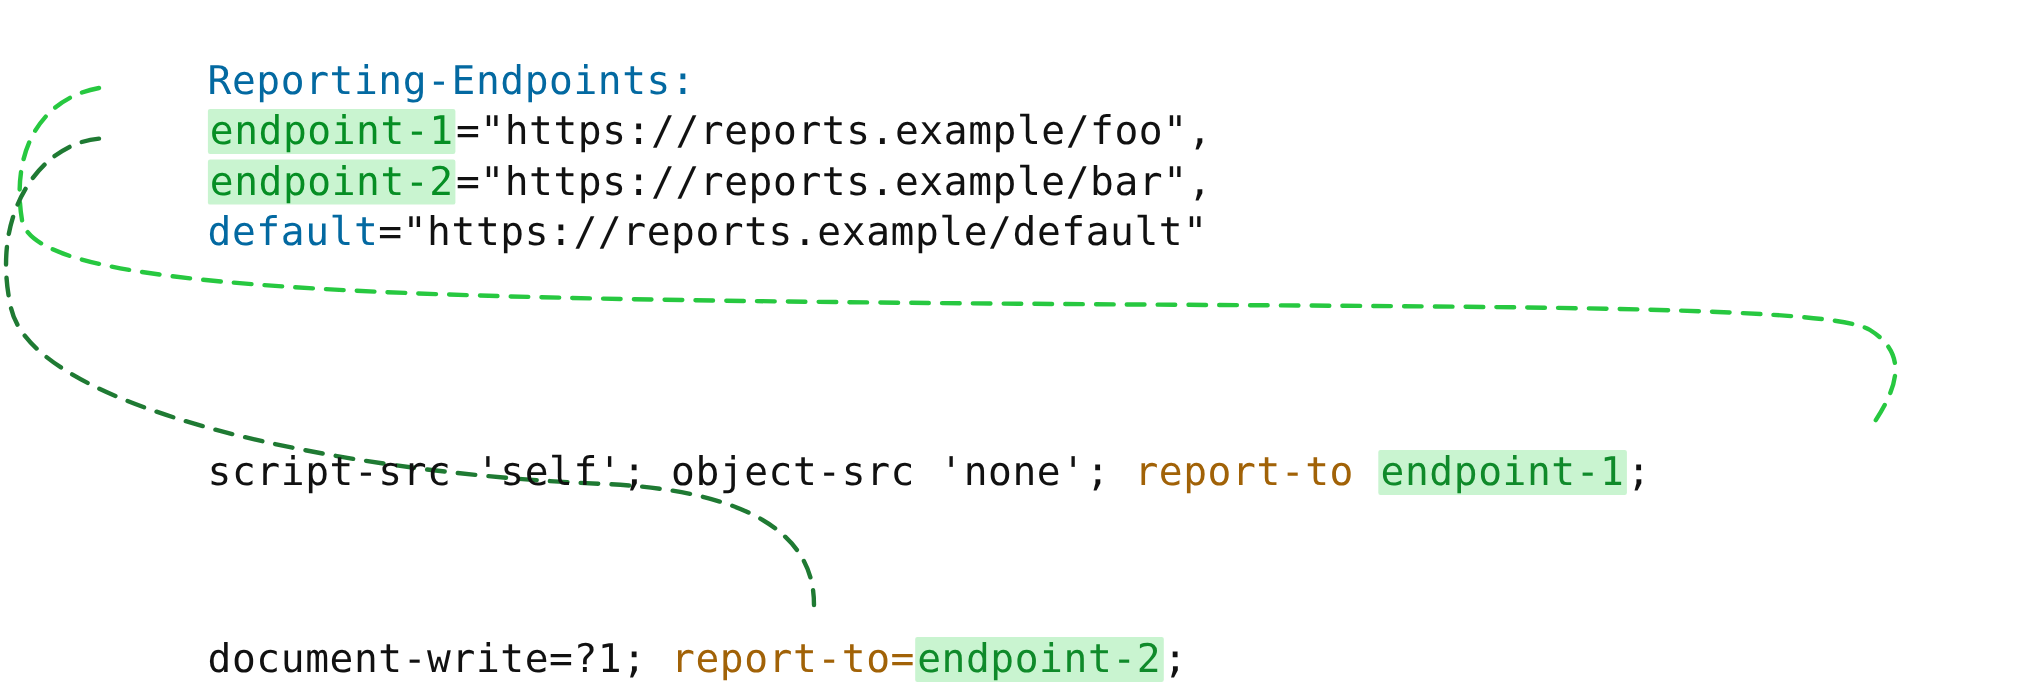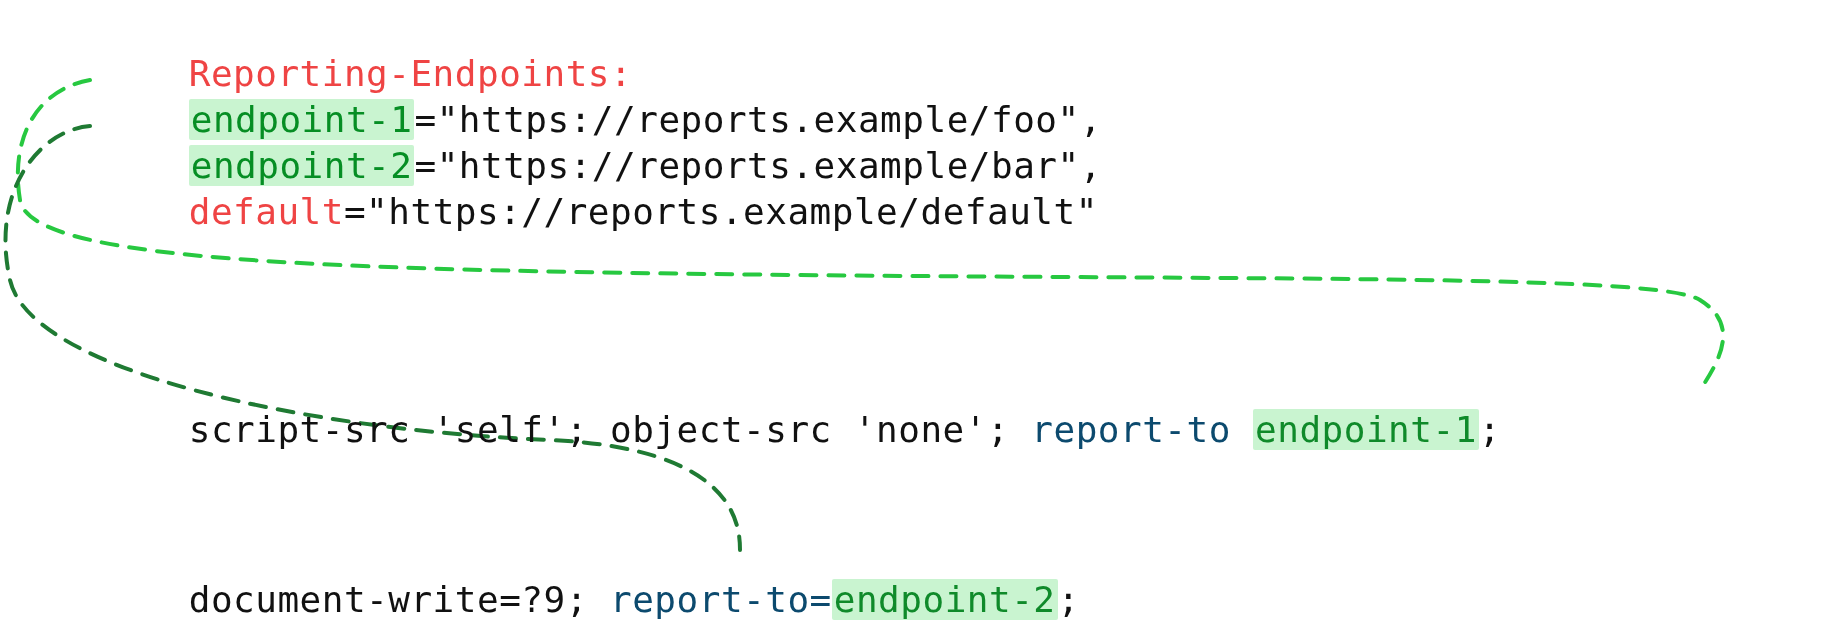--- a/index.html
+++ b/index.html
@@ -17,24 +17,24 @@
     font-size: 36px;
     line-height: 1.0;
   }
   .line {
     position: absolute;
     left: 100px;
     white-space: pre;
     letter-spacing: 0.5px;
     color: #111;
   }
-  .header-name { color: #ef4444; }
+  .header-name { color: #0369a1; }
   .ep-key-used { color: #068e24; background: #c9f4d0; padding: 0 2px; border-radius: 2px; }
-  .ep-key-default { color: #ef4444; }
-  .report-to { color: #0c4a6e; }
+  .ep-key-default { color: #0369a1; }
+  .report-to { color: #a16207; }
   .ep-ref { color: #0f8a2a; background: #c9f4d0; padding: 0 2px; border-radius: 2px; }
   svg.connectors {
     position: absolute;
     left: 0; top: 0;
     width: 1844px;
     height: 624px;
     pointer-events: none;
   }
 </style>
 </head>
@@ -70,16 +70,16 @@
 
   <div class="line" style="top:158px;">
     <span class="ep-key-default">default</span><span>=</span><span>"https://reports.example/default"</span><span></span>
   </div>
 
   <div class="line" style="top:376px;">
     <span>script-src 'self'; object-src 'none'; </span><span class="report-to">report-to </span><span class="ep-ref">endpoint-1</span><span>;</span>
   </div>
 
   <div class="line" style="top:546px;">
-    <span>document-write=?9; </span><span class="report-to">report-to=</span><span class="ep-ref">endpoint-2</span><span>;</span>
+    <span>document-write=?1; </span><span class="report-to">report-to=</span><span class="ep-ref">endpoint-2</span><span>;</span>
   </div>
 
 </div>
 
 </body></html>

